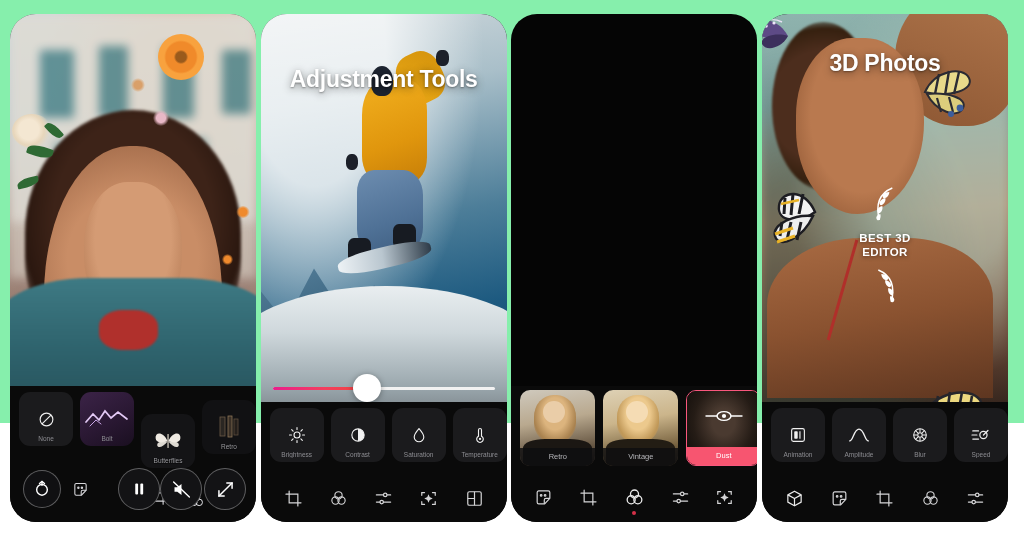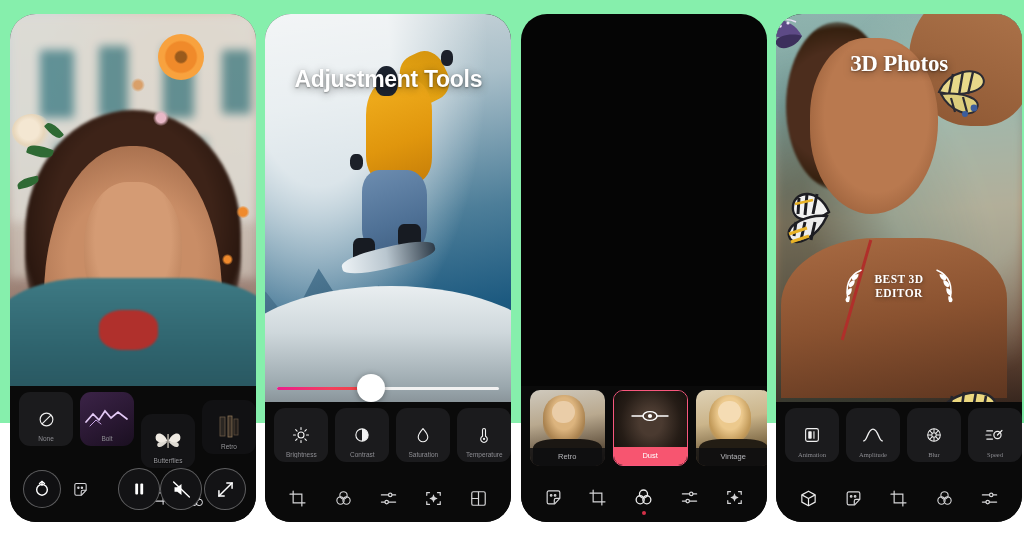--- a/index.html
+++ b/index.html
@@ -17,21 +17,21 @@
   
   .panel{
     position:relative;
     width:246px; height:508px;
     border-radius:26px;
     overflow:hidden;
     background:#050505;
     flex:0 0 auto;
   }
   .panel.p1{ margin-left:10px; }
-  .panel.p4{ margin-right:2px;font-family:Liberation Serif, serif; }
+  .panel.p4{ margin-right:16px; }
 
   .photo{
     position:absolute; left:0; right:0; top:0;
     height:400px; overflow:hidden;
   }
   .photo .bg{ position:absolute; inset:0; }
 
   
   .headline{
     position:absolute; left:0; right:0;
@@ -151,20 +151,21 @@
     position:absolute; left:36%; top:0; width:28px; height:28px;
     border-radius:50%; background:#fff; box-shadow:0 1px 6px rgba(0,0,0,.35);
   }
 
   
   .badge{
     position:absolute; left:50%; transform:translateX(-50%);
     bottom:108px; z-index:7;
     display:flex; align-items:center; gap:7px;
     color:#fff;
+    flex-direction:column;
   }
   .badge .bt{
     text-align:center; font-size:11.5px; font-weight:bold; line-height:1.24;
     letter-spacing:.4px; text-shadow:0 1px 4px rgba(0,0,0,.5);
   }
 
   
   
   .p1bg{
     background:
@@ -621,38 +622,38 @@
 
         <div class="preset">
           <div class="pimg" style="background:linear-gradient(170deg,#cfc9bd 0%,#b9a98f 40%,#6a5a46 75%,#2c241c 100%);">
             <div style="position:absolute;left:18%;top:6%;width:56%;height:62%;border-radius:46% 46% 40% 40%;background:radial-gradient(ellipse at 50% 40%,#dcb47e 0 40%,#a9824f 72%,rgba(169,130,79,0) 90%);"></div>
             <div style="position:absolute;left:30%;top:14%;width:30%;height:30%;border-radius:48%;background:#eacda8;"></div>
             <div style="position:absolute;left:4%;bottom:0;width:92%;height:36%;background:#1b1713;border-radius:32% 32% 0 0;"></div>
           </div>
           <div class="plabel">Retro</div>
         </div>
 
-        <div class="preset selected">
-          <div class="pimg" style="background:radial-gradient(ellipse at 50% 42%, #4a3a30 0 22%, #251c16 58%, #0d0a08 100%);">
-            <svg style="position:absolute;left:50%;top:34%;transform:translate(-50%,-50%);" width="40" height="16" viewBox="0 0 40 16">
-              <path d="M2 8 L13 8 M27 8 L38 8" stroke="#fff" stroke-width="1.4" stroke-linecap="round"></path>
-              <ellipse cx="20" cy="8" rx="7" ry="4.4" fill="none" stroke="#fff" stroke-width="1.4"></ellipse>
-              <circle cx="20" cy="8" r="2.1" fill="#fff"></circle>
-            </svg>
-          </div>
-          <div class="plabel">Dust</div>
-        </div>
-
         <div class="preset">
           <div class="pimg" style="background:linear-gradient(170deg,#ded1b5 0%,#cbb58b 40%,#7a6542 75%,#332a1d 100%);">
             <div style="position:absolute;left:18%;top:6%;width:56%;height:62%;border-radius:46% 46% 40% 40%;background:radial-gradient(ellipse at 50% 40%,#ecc98d 0 40%,#c09858 72%,rgba(192,152,88,0) 90%);"></div>
             <div style="position:absolute;left:30%;top:14%;width:30%;height:30%;border-radius:48%;background:#f5dcb4;"></div>
             <div style="position:absolute;left:4%;bottom:0;width:92%;height:36%;background:#231d14;border-radius:32% 32% 0 0;"></div>
           </div>
           <div class="plabel">Vintage</div>
+        </div>
+
+        <div class="preset selected">
+          <div class="pimg" style="background:radial-gradient(ellipse at 50% 42%, #4a3a30 0 22%, #251c16 58%, #0d0a08 100%);">
+            <svg style="position:absolute;left:50%;top:34%;transform:translate(-50%,-50%);" width="40" height="16" viewBox="0 0 40 16">
+              <path d="M2 8 L13 8 M27 8 L38 8" stroke="#fff" stroke-width="1.4" stroke-linecap="round"></path>
+              <ellipse cx="20" cy="8" rx="7" ry="4.4" fill="none" stroke="#fff" stroke-width="1.4"></ellipse>
+              <circle cx="20" cy="8" r="2.1" fill="#fff"></circle>
+            </svg>
+          </div>
+          <div class="plabel">Dust</div>
         </div>
 
       </div>
 
       <div class="navbar">
         <div class="nav">
           <svg width="19" height="19" viewBox="0 0 24 24" fill="none" stroke="#e8e8ea" stroke-width="1.5">
             <path d="M4 5.6a2 2 0 0 1 2-2h12a2 2 0 0 1 2 2v7.4L13.4 20H6a2 2 0 0 1-2-2z"></path>
             <path d="M20 13h-5a2 2 0 0 0-2 2v5"></path>
               <circle cx="9" cy="9.4" r="1"></circle>

